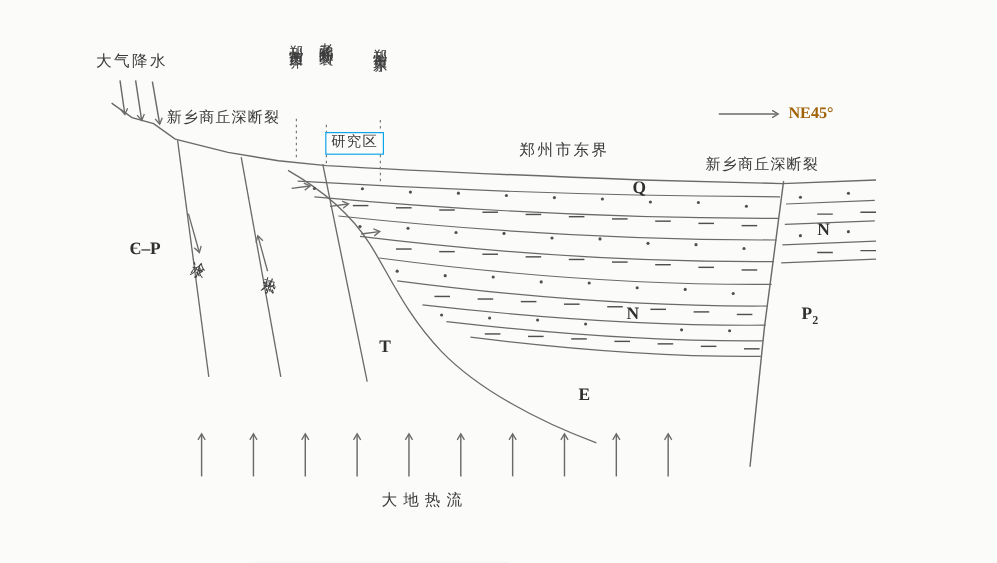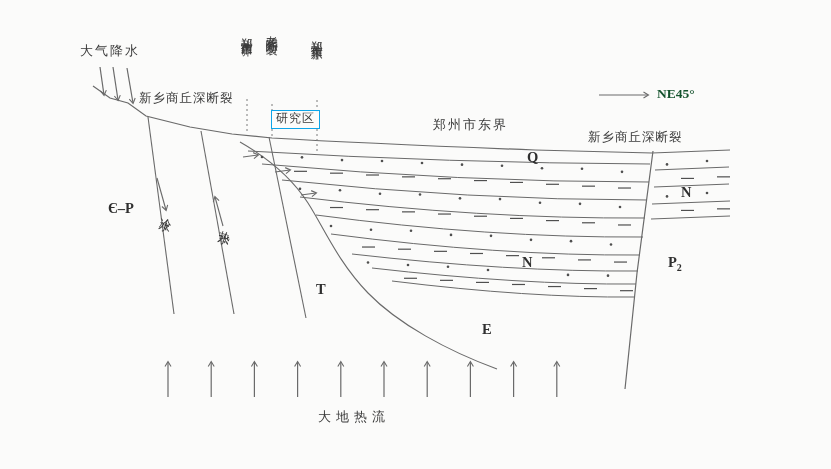--- a/index.html
+++ b/index.html
@@ -18,21 +18,21 @@
   .box{
     border:1px solid #0ea5e9;padding:1px 4px 2px 4px;background:rgba(251,251,250,.85);
     font-size:12px;letter-spacing:1px;
   }
   .tilt{transform:rotate(16deg);transform-origin:top center;}
   .caption{
     position:absolute;left:0;right:0;top:436px;text-align:center;
     font-size:16px;font-weight:bold;letter-spacing:3px;color:#2b2b2b;
   }
   .heatflow-lbl{font-size:13px;letter-spacing:5px;}
-  .dir-lbl{font-family:"Liberation Serif",serif;font-weight:bold;font-size:13.5px;color:#14532d;}
+  .dir-lbl{font-family:"Liberation Serif",serif;font-weight:bold;font-size:13.5px;color:#a16207;}
 </style>
 </head>
 <body>
 
 <div class="stage">
 
   <svg width="831" height="469" viewBox="0 0 831 469">
     <defs>
       <marker id="vhead" markerWidth="9" markerHeight="9" refX="5.5" refY="4" orient="auto" markerUnits="userSpaceOnUse">
         <path d="M1,1 L6,4 L1,7" fill="none" stroke="#6a6a6a" stroke-width="1.1"></path>

